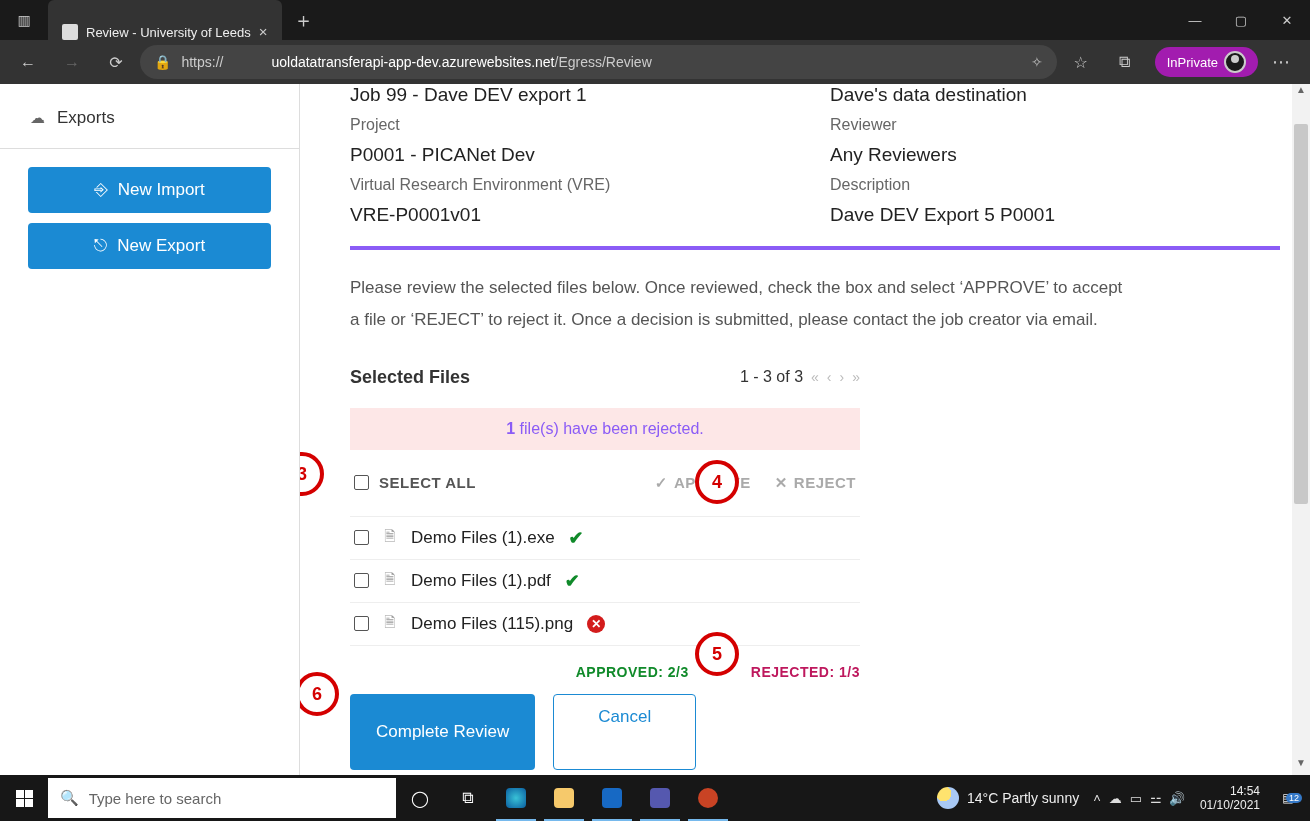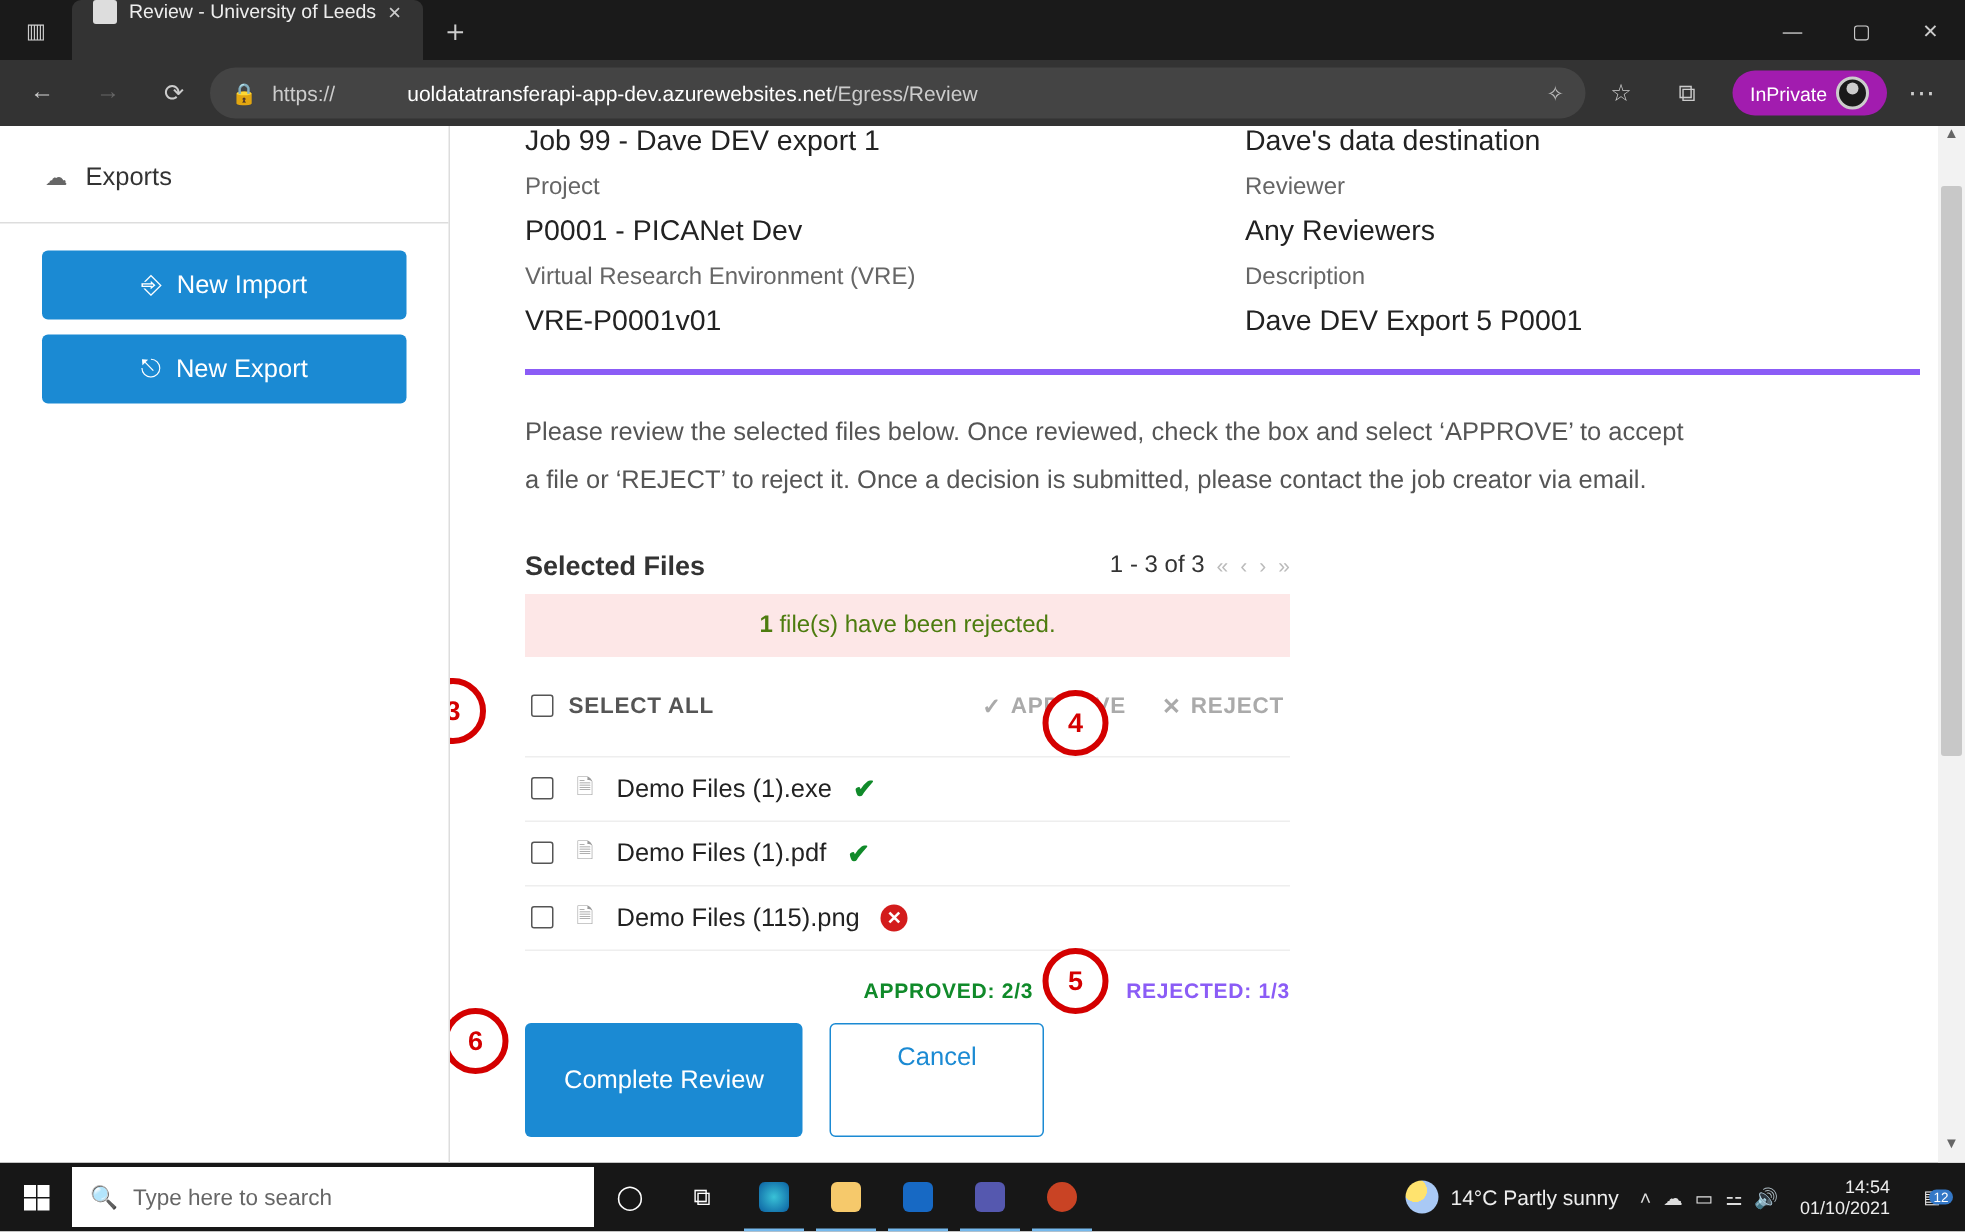--- a/index.html
+++ b/index.html
@@ -2,21 +2,21 @@
 <html><head>
 <meta charset="utf-8">
 <style>
 * { margin: 0; padding: 0; box-sizing: border-box; font-family: "Segoe UI", Arial, sans-serif; }
 html, body { width: 1310px; height: 821px; overflow: hidden; background: #fff; }
 
 
 .browser-chrome { background: #1a1a1a; color: #ccc; }
 .titlebar { display: flex; align-items: center; height: 40px; }
 .tab-spacer-left { width: 48px; display:flex; align-items:center; justify-content:center; font-size:14px; color:#ccc; }
-.tab { display: flex; align-items: flex-start; gap: 8px; background: #333; height: 40px; padding: 0 14px; min-width: 230px; border-radius: 6px 6px 0 0; font-size: 13px; }
+.tab { display: flex; align-items: flex-end; gap: 8px; background: #333; height: 40px; padding: 0 14px; min-width: 230px; border-radius: 6px 6px 0 0; font-size: 13px; }
 .tab .favicon { width: 16px; height: 16px; background: #ddd; border-radius: 2px; }
 .tab-title { flex: 1; color: #eee; white-space: nowrap; overflow: hidden; }
 .tab-close { color: #ccc; font-size: 15px; }
 .tab-add { padding: 0 12px; font-size: 20px; color: #ccc; }
 .win-buttons { margin-left: auto; display: flex; }
 .win-buttons div { width: 46px; height: 40px; display: flex; align-items: center; justify-content: center; font-size: 13px; color: #ccc; }
 .toolbar { display: flex; align-items: center; height: 44px; background: #333; padding: 0 8px; gap: 4px; }
 .tool-btn { width: 40px; height: 38px; display: flex; align-items: center; justify-content: center; color: #ccc; font-size: 16px; border-radius: 4px; }
 .tool-btn.disabled { color: #666; }
 .address { flex: 1; display: flex; align-items: center; background: #444; border-radius: 20px; height: 34px; padding: 0 14px; color: #ccc; font-size: 14px; gap: 10px; }
@@ -42,37 +42,37 @@
 .info-value { color: #222; font-size: 19px; }
 
 .instr { color: #555; font-size: 17px; line-height: 1.9; margin: 22px 0 30px 0; max-width: 780px;}
 
 .files-head { display: flex; align-items: center; max-width: 510px; }
 .files-title { font-size: 18px; font-weight: 600; color: #333; flex: 1; }
 .pager { display: flex; align-items: center; gap: 8px; color: #888; font-size: 16px; }
 .pager .cnt { color: #333; }
 .pager .chev { color: #bbb; font-size: 14px; }
 
-.alert-pink { background: #fde7e7; color: #4d7c0f; text-align: center; padding: 12px; max-width: 510px; font-size: 16px; margin-top: 8px; position: relative;}
+.alert-pink { background: #fde7e7; color: #8b5cf6; text-align: center; padding: 12px; max-width: 510px; font-size: 16px; margin-top: 20px; position: relative;}
 .alert-pink b { font-weight: 700; }
 
 .file-toolbar { display: flex; align-items: center; padding: 24px 4px; max-width: 510px; border-bottom: 1px solid #eee; gap: 10px;}
 .chk { width: 15px; height: 15px; border: 1.5px solid #555; border-radius: 2px; display:inline-block; }
 .selectall { font-weight: 700; color: #555; font-size: 15px; letter-spacing: .5px; }
 .ft-spacer { flex: 1; }
 .ft-btn { display: flex; align-items: center; gap: 6px; color: #aaa; font-size: 15px; font-weight: 600; letter-spacing: .5px;}
 
 .file-row { display: flex; align-items: center; gap: 14px; padding: 9px 4px; max-width: 510px; border-bottom: 1px solid #eee; font-size: 17px; color: #222;}
 .file-ic { color: #999; font-size: 14px; width: 14px; text-align:center;}
 .status-ok { color: #108a2a; font-weight: 900; font-size: 18px; }
 .status-bad { background: #d31c1c; color: #fff; border-radius: 50%; width: 18px; height: 18px; display:inline-flex; align-items:center; justify-content:center; font-size:12px; font-weight:700;}
 
 .summary { display: flex; gap: 30px; max-width: 510px; padding: 18px 0 14px 0; justify-content: flex-end; font-weight: 700; font-size: 14px; letter-spacing: .5px;}
 .summary .ok { color: #108a2a; }
-.summary .bad { color: #8b5cf6; padding-left: 32px; }
+.summary .bad { color: #be185d; padding-left: 32px; }
 
 .action-row { display: flex; gap: 18px; }
 .btn-primary { background: #1b8ad3; color: #fff; padding: 28px 26px; border-radius: 4px; font-size: 17px; }
 .btn-secondary { border: 1.5px solid #1b8ad3; color: #1b8ad3; padding: 12px 44px; border-radius: 4px; font-size: 17px; }
 
 .annot { position: absolute; width: 44px; height: 44px; border: 4px solid #d40000; border-radius: 50%; display: flex; align-items: center; justify-content: center; color: #d40000; font-weight: 700; font-size: 18px; background: #fff; z-index: 5;}
 
 .scrollbar { position:absolute; right:0; top:0; bottom:0; width:18px; background:#f2f2f2; }
 .scroll-thumb { position:absolute; left:2px; right:2px; top:40px; height:380px; background:#c8c8c8; border-radius:2px;}
 .scroll-arrow { position:absolute; left:0; right:0; height:18px; text-align:center; font-size:10px; color:#666;}

